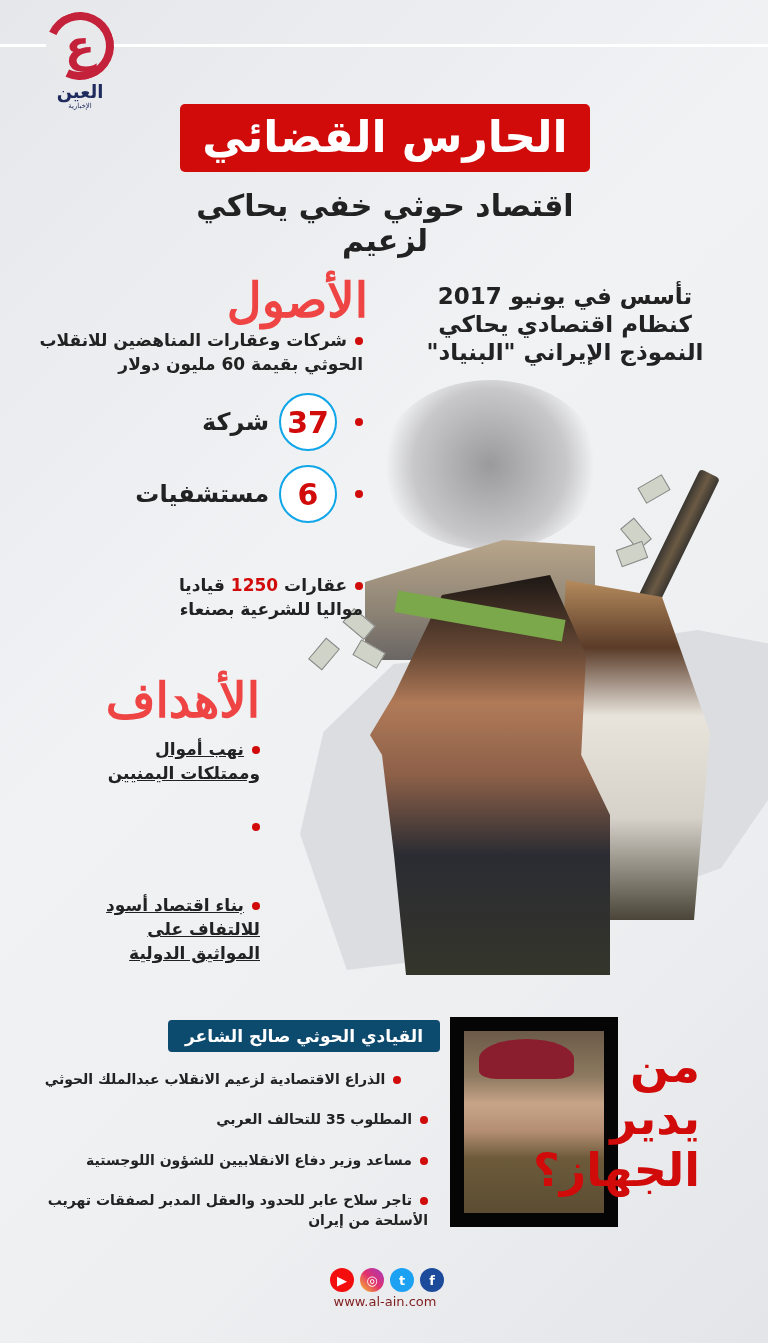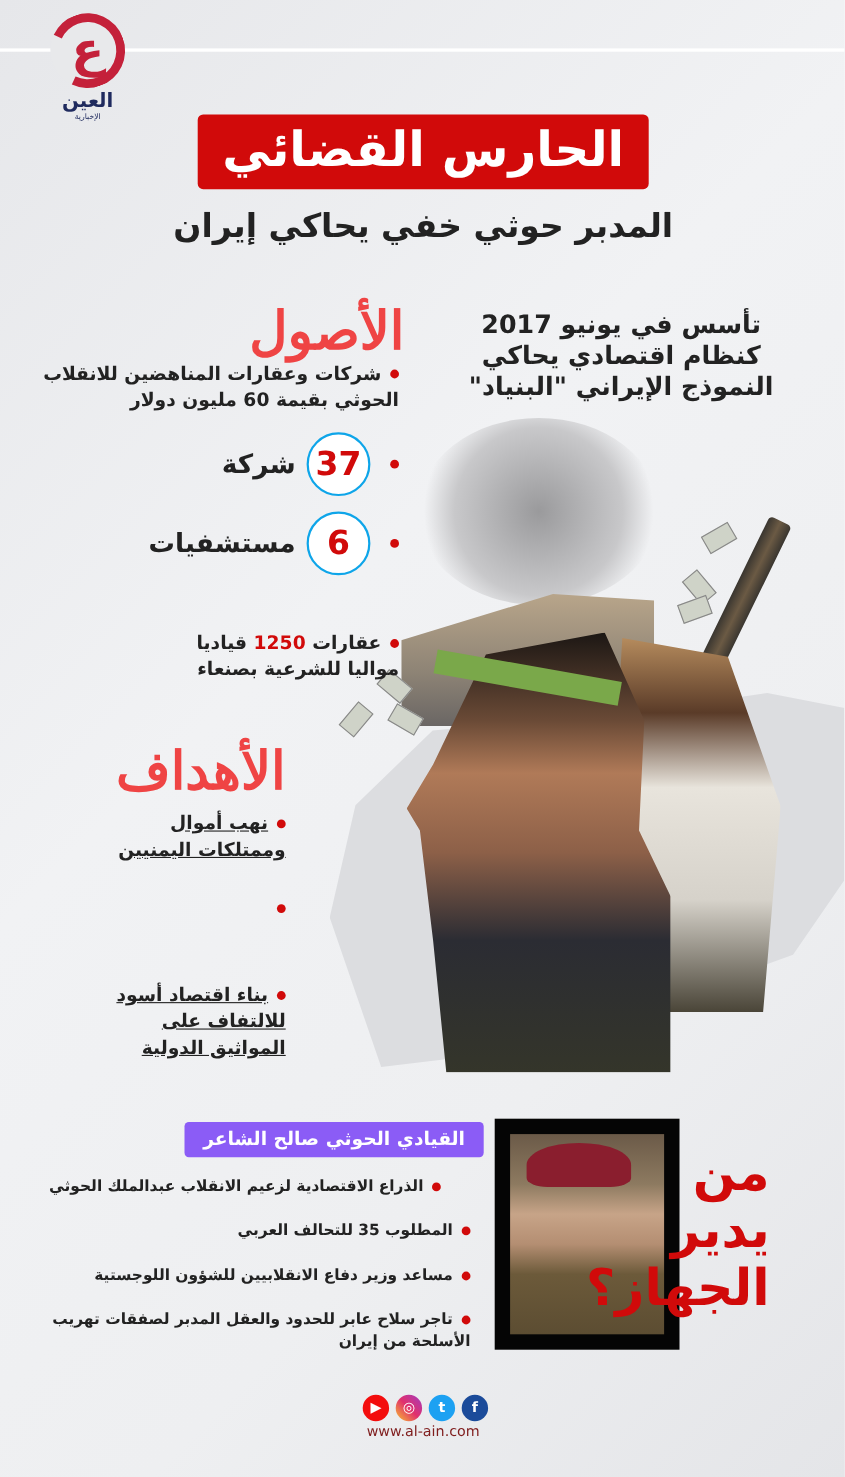--- a/index.html
+++ b/index.html
@@ -100,21 +100,21 @@
     position: absolute; width: 28px; height: 18px; background: #cfd3c8; border: 1px solid #888;
   }
 
   .goals-title { right: 508px; top: 672px; }
   .goal-item { right: 508px; width: 160px; text-align: right; font-size: 17px; font-weight: bold; line-height: 24px; color: #222; text-decoration: underline; }
   .goal1 { top: 737px; }
   .goal2 { top: 814px; }
   .goal3 { top: 893px; }
 
   .leader-tag {
-    left: 168px; top: 1020px; width: 272px; height: 32px; background: #8b5cf6; color: #fff;
+    left: 168px; top: 1020px; width: 272px; height: 32px; background: #0c4a6e; color: #fff;
     border-radius: 4px; font-size: 17px; font-weight: bold; text-align: center; line-height: 32px;
   }
   .leader-item { right: 340px; font-size: 14px; font-weight: bold; color: #222; line-height: 20px; text-align: right; width: 410px; }
   .li1 { top: 1069px; text-align: center; }
   .li2 { top: 1109px; }
   .li3 { top: 1150px; }
   .li4 { top: 1190px; }
   .portrait {
     left: 450px; top: 1017px; width: 168px; height: 210px; background: #050505; padding: 14px;
   }
@@ -144,21 +144,21 @@
 
 <div class="abs logo">
   <div class="logo-circle">
     <span class="logo-glyph">ع</span>
   </div>
   <div class="logo-name">العين</div>
   <div class="logo-sub">الإخبارية</div>
 </div>
 
 <div class="abs title-box">الحارس القضائي</div>
-<div class="abs subtitle">المدبر حوثي خفي يحاكي إيران</div>
+<div class="abs subtitle">اقتصاد حوثي خفي يحاكي لزعيم</div>
 
 <div class="abs founded">
   <div>تأسس في يونيو 2017</div>
   <div>كنظام اقتصادي يحاكي</div>
   <div>النموذج الإيراني "البنياد"</div>
 </div>
 
 <div class="abs photo-area">
   <div class="map-shape"></div>
   <div class="smoke"></div>

